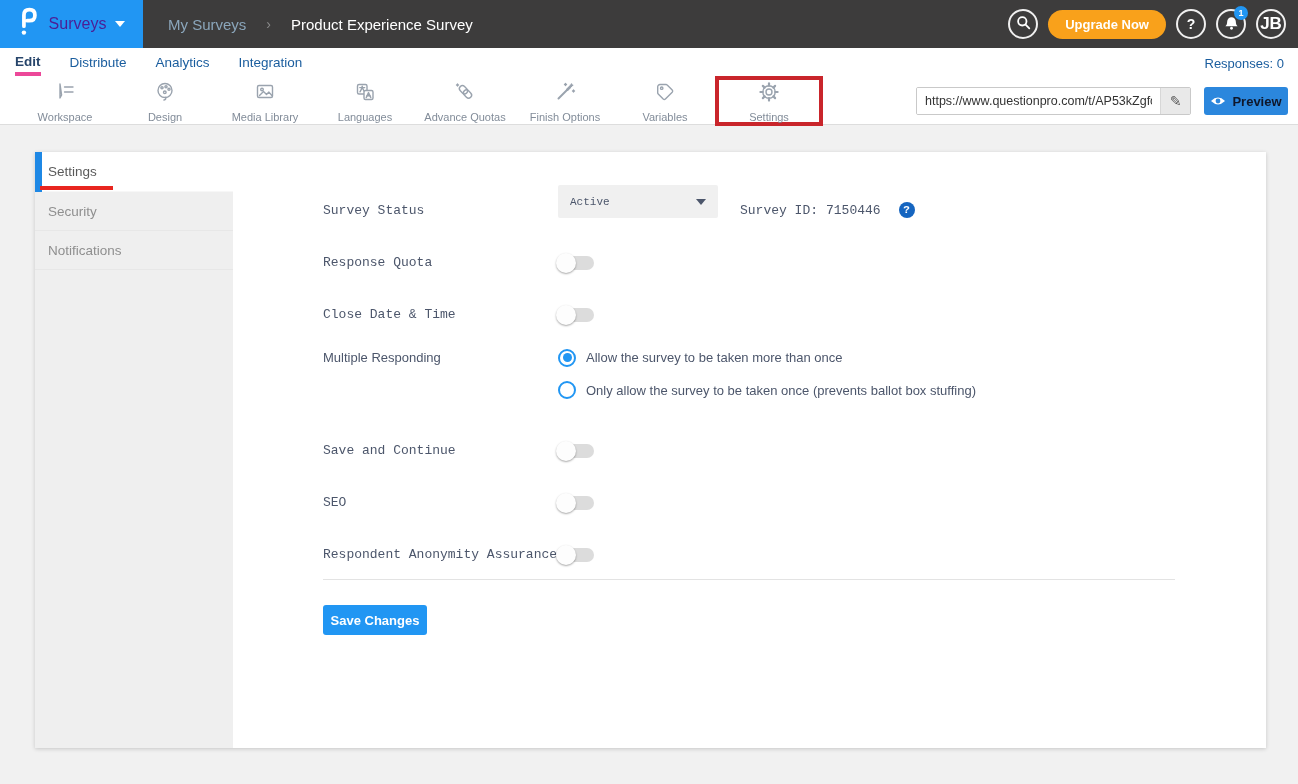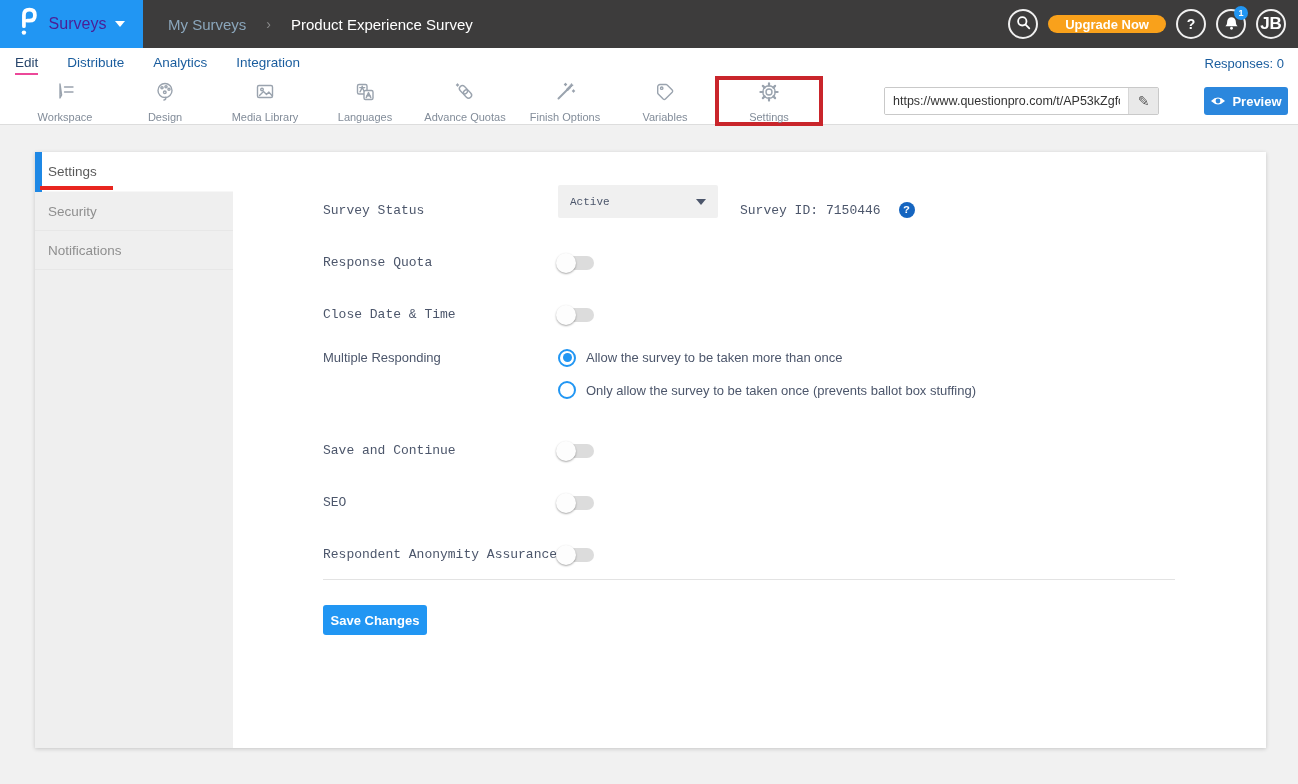--- a/index.html
+++ b/index.html
@@ -14,41 +14,41 @@
   .topbar{height:48px;background:var(--header-dark);display:flex;align-items:center;}
   .logo-block{width:143px;height:48px;background:var(--accent-blue);display:flex;align-items:center;justify-content:center;gap:9px;cursor:pointer;}
   .logo-block .prod{color:#4c1d95;font-size:16px;}
   .caret-down{width:0;height:0;border-left:5px solid transparent;border-right:5px solid transparent;border-top:6px solid #fff;}
   .breadcrumb{display:flex;align-items:center;gap:20px;margin-left:25px;font-size:15px;}
   .bc-parent{color:#8ba6bb;cursor:pointer;}
   .bc-sep{color:#8a8a8a;font-size:14px;}
   .bc-current{color:#fff;}
   .top-actions{margin-left:auto;display:flex;align-items:center;gap:10px;padding-right:12px;}
   .circle-btn{width:30px;height:30px;border:2px solid rgba(255,255,255,.92);border-radius:50%;display:flex;align-items:center;justify-content:center;color:#fff;font-size:14px;font-weight:bold;cursor:pointer;position:relative;}
-  .upgrade-btn{height:18px;border-radius:15px;background:var(--upgrade-orange);border:none;color:#fff;font-weight:bold;font-size:13px;padding:0 17px;cursor:pointer;font-family:inherit;}
+  .upgrade-btn{height:29px;border-radius:15px;background:var(--upgrade-orange);border:none;color:#fff;font-weight:bold;font-size:13px;padding:0 17px;cursor:pointer;font-family:inherit;}
   .badge{position:absolute;top:-5px;right:-4px;min-width:14px;height:14px;border-radius:7px;background:var(--accent-blue);color:#fff;font-size:9px;font-weight:bold;display:flex;align-items:center;justify-content:center;}
 
   
   .tabbar{height:30px;background:#fff;display:flex;align-items:center;padding-left:15px;font-size:13.5px;}
   .tab{color:#1a5d9e;margin-right:29px;cursor:pointer;padding:4px 0 3px 0;border-bottom:2px solid transparent;}
-  .tab.active{color:#27456b;font-weight:normal;border-bottom:2px solid #ec4899;}
+  .tab.active{color:#27456b;font-weight:bold;border-bottom:4px solid #ec4899;}
   .responses{margin-left:auto;padding-right:14px;color:#1a5d9e;font-size:13px;}
 
   
   .toolbar{height:47px;background:#fff;border-bottom:1px solid #ddd;display:flex;align-items:stretch;padding-left:15px;}
   .tool-item{width:100px;display:flex;flex-direction:column;align-items:center;justify-content:center;gap:3px;cursor:pointer;}
   .tool-item svg{stroke:#9aa3ae;fill:none;stroke-width:1.4;stroke-linecap:round;stroke-linejoin:round;}
   .tool-label{font-size:11px;color:#828c99;white-space:nowrap;}
   .red-box{border:4px solid var(--annotation-red);margin-top:-2px;height:50px;display:flex;align-items:stretch;}
   .red-box .tool-item{width:100px;}
   .toolbar-right{margin-left:auto;display:flex;align-items:center;gap:13px;padding-right:10px;}
   .url-group{display:flex;align-items:stretch;height:28px;border:1px solid #c9c9c9;border-radius:2px;background:#fff;overflow:hidden;}
   .url-input{width:243px;border:none;outline:none;font-size:12.5px;color:#333;padding:0 8px;font-family:inherit;background:#fff;}
   .url-edit{width:30px;background:#e9e9e9;border-left:1px solid #d7d7d7;display:flex;align-items:center;justify-content:center;color:#555;font-size:14px;cursor:pointer;}
-  .preview-btn{width:84px;height:28px;border:none;border-radius:3px;background:var(--button-blue);color:#ffffff;font-size:13px;font-weight:bold;display:flex;align-items:center;justify-content:center;gap:6px;cursor:pointer;font-family:inherit;margin-left:32px;}
+  .preview-btn{width:84px;height:28px;border:none;border-radius:3px;background:var(--button-blue);color:#0f172a;font-size:13px;font-weight:bold;display:flex;align-items:center;justify-content:center;gap:6px;cursor:pointer;font-family:inherit;}
 
   
   .card{position:absolute;left:35px;top:152px;width:1231px;height:596px;background:#fff;box-shadow:0 1px 4px rgba(0,0,0,.18);display:flex;}
   .side{width:198px;background:#efefef;flex-shrink:0;}
   .side-item{height:39px;display:flex;align-items:center;padding-left:13px;font-size:13.5px;color:#8f8f8f;cursor:pointer;position:relative;border-bottom:1px solid rgba(0,0,0,.03);}
   .side-item.active{height:40px;background:#fff;color:#5a5a5a;}
   .side-item.active::before{content:"";position:absolute;left:0;top:0;width:7px;height:40px;background:#1e88e5;}
   .side-item.active::after{content:"";position:absolute;left:5px;bottom:1px;width:73px;height:4px;background:var(--active-red);}
 
   .content{flex:1;padding:33px 91px 0 90px;}

